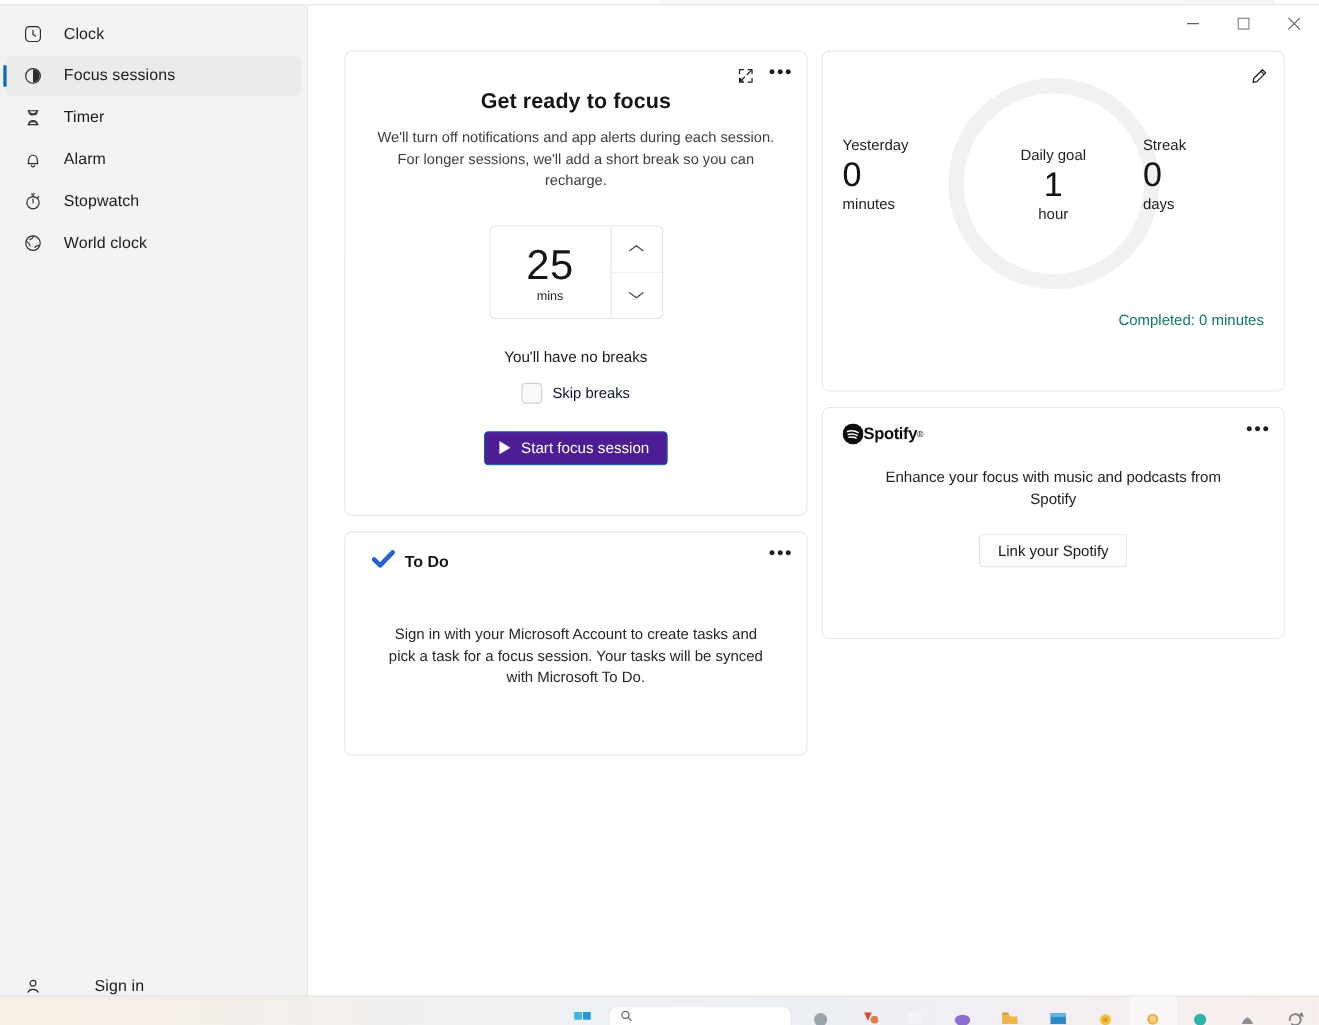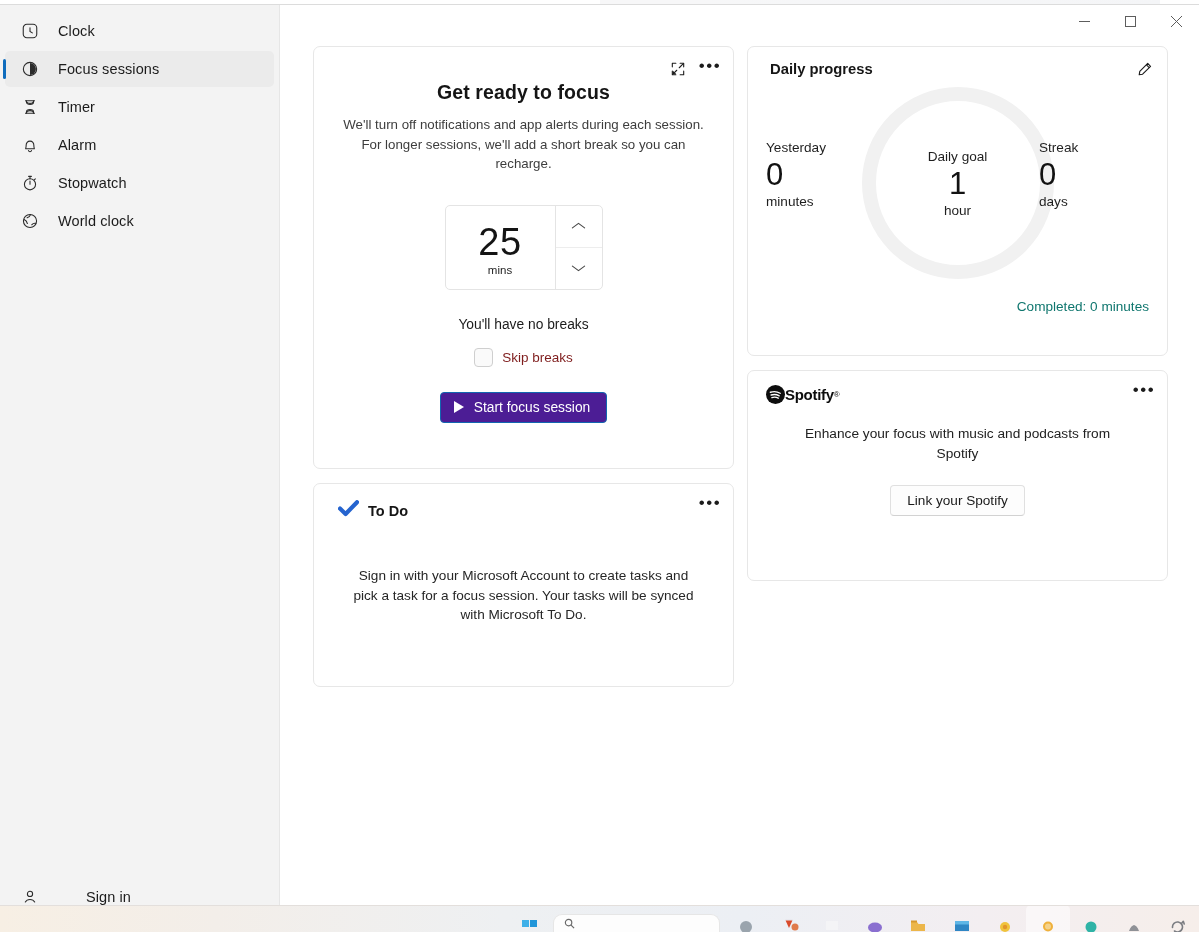--- a/index.html
+++ b/index.html
@@ -224,21 +224,21 @@
     justify-content: center;
     gap: 9px;
     margin-top: 16px;
   }
   .checkbox {
     width: 19px; height: 19px;
     border: 1.2px solid #cfcfcf;
     border-radius: 4px;
     background: #fafafa;
   }
-  .skip-label { font-size: 13.5px; color: #7f1d1d; }
+  .skip-label { font-size: 13.5px; color: #0f172a; }
 
   .start-btn {
     margin: 25px auto 0;
     height: 31px;
     padding: 0 16px 0 13px;
     background: #4c1d95;
     border: 1px solid #1266b0;
     border-radius: 4px;
     color: #ffffff;
     font-size: 13.8px;
@@ -587,21 +587,20 @@
         <div class="card progress-card">
           <div class="card-actions">
             <div class="icon-btn">
               <svg width="17" height="17" viewBox="0 0 18 18" fill="none" stroke="currentColor" stroke-width="1.2" stroke-linejoin="round">
                 <path d="M12.4 2.6l3 3-8.4 8.4-3.6.6.6-3.6z"></path>
                 <path d="M11 4l3 3"></path>
               </svg>
             </div>
           </div>
 
-          <div class="progress-title">Daily progress</div>
 
           <div class="ring-wrap">
             <div class="ring"></div>
             <div class="ring-center">
               <div class="stat-label">Daily goal</div>
               <div class="stat-num">1</div>
               <div class="stat-unit">hour</div>
             </div>
 
             <div class="side-stat left">

